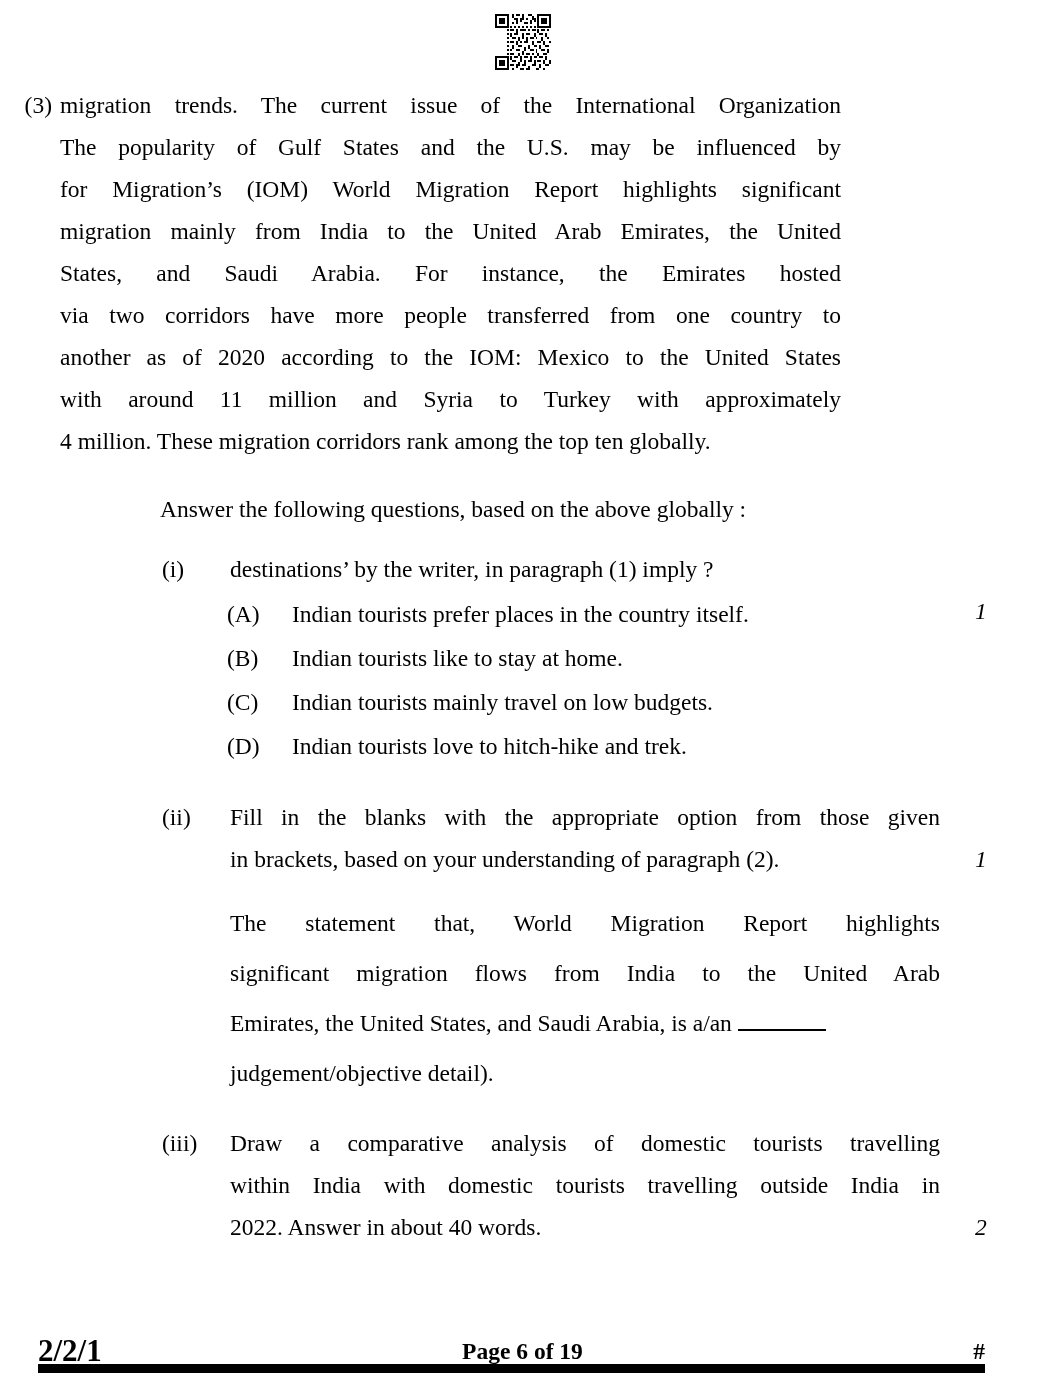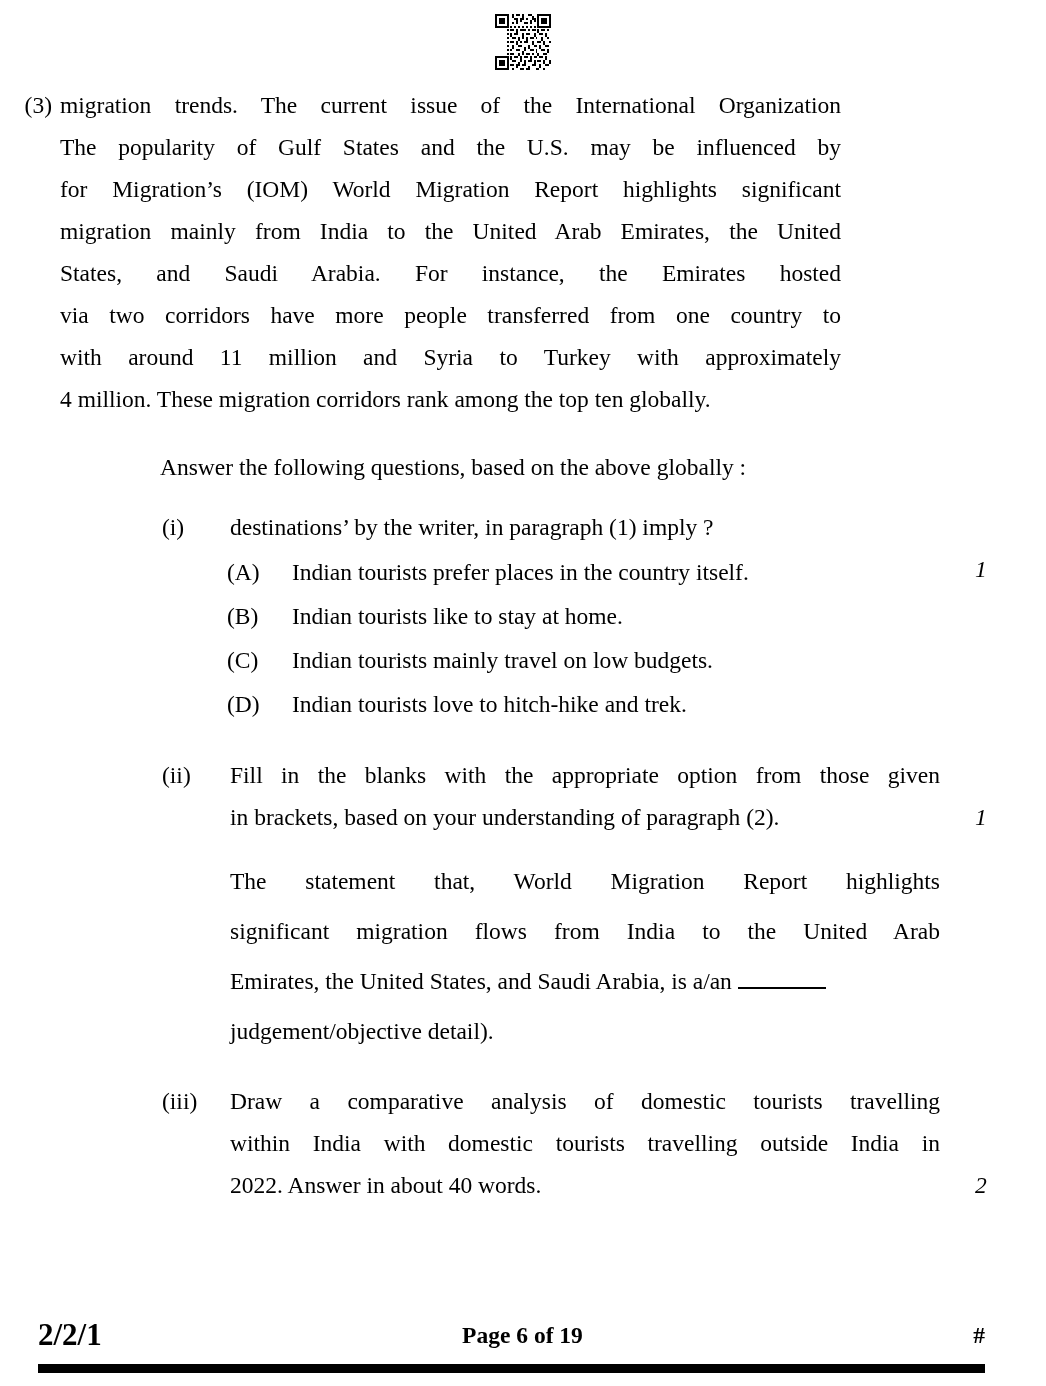--- a/index.html
+++ b/index.html
@@ -181,21 +181,21 @@
   
   .footer {
     position: absolute;
     left: 0;
     top: 1316px;
     width: 1046px;
     height: 70px;
   }
   .footer-line {
     position: absolute;
-    top: 0;
+    top: 16px;
     left: 38px;
     width: 947px;
     display: flex;
     align-items: flex-end;
   }
   .footer-code {
     font-weight: bold;
     font-size: 31px;
     line-height: 38px;
     flex: 0 0 auto;
@@ -366,20 +366,21 @@
     <div class="para-row">
       <div class="para-marker">(3)</div>
       <div class="para-body">
         <div class="justified">
           <span class="passage-line">migration trends. The current issue of the International Organization</span>
           <span class="passage-line">The popularity of Gulf States and the U.S. may be influenced by</span>
           <span class="passage-line">for Migration’s (IOM) World Migration Report highlights significant</span>
           <span class="passage-line">migration mainly from India to the United Arab Emirates, the United</span>
           <span class="passage-line">States, and Saudi Arabia. For instance, the Emirates hosted</span>
           <span class="passage-line">via two corridors have more people transferred from one country to</span>
+          <span class="passage-line">another as of 2020 according to the IOM: Mexico to the United States</span>
           <span class="passage-line">with around 11 million and Syria to Turkey with approximately</span>
           <span class="passage-line lastline">4 million. These migration corridors rank among the top ten globally.</span>
         </div>
       </div>
     </div>
 
     <div class="instruction">Answer the following questions, based on the above globally :</div>
 
     <div class="q-block">
       <div class="q-row">

